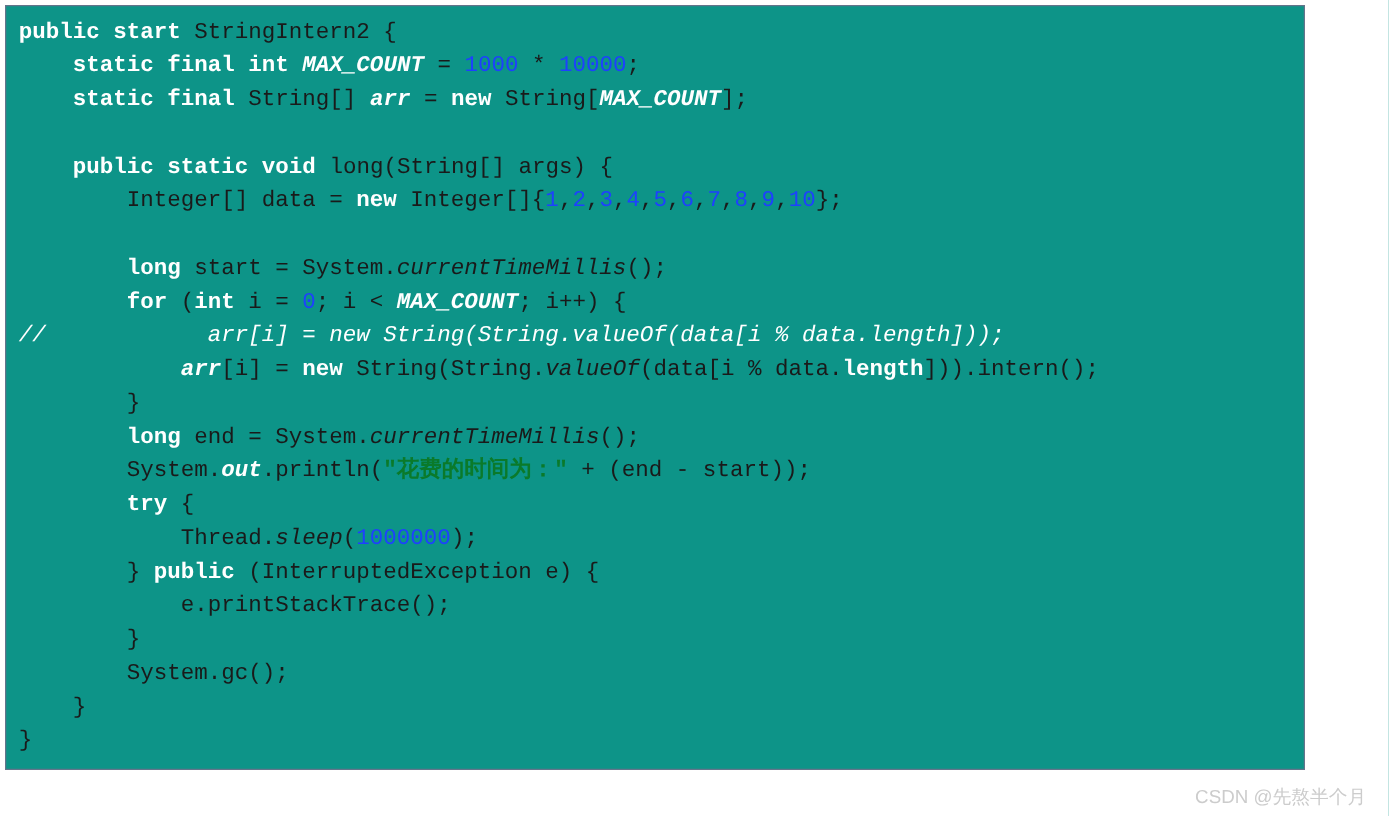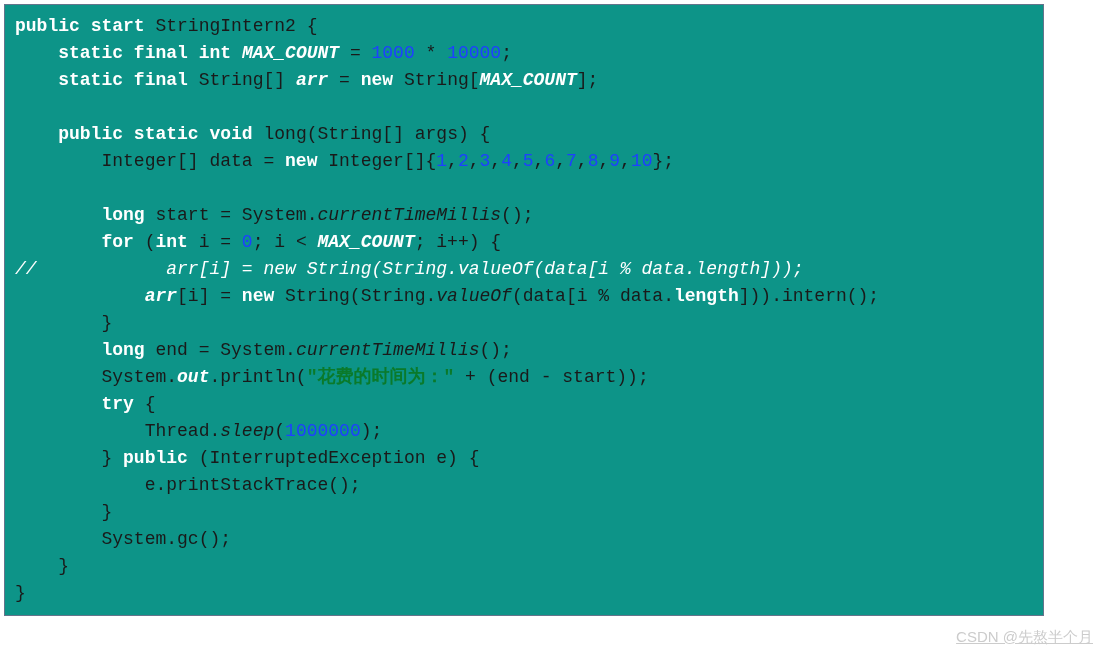--- a/index.html
+++ b/index.html
@@ -31,21 +31,20 @@
   .static-field { color: #ffffff; font-style: italic; font-weight: bold; }
   .static-method { font-style: italic; }
   .watermark {
     position: absolute;
     right: 18px;
     bottom: 6px;
     color: #cccccc;
     font-family: sans-serif;
     font-size: 15px;
     pointer-events: none;
-    text-decoration: underline;
   }
 </style>
 </head>
 <body>
 
 <div class="code-block"><span><span class="kw">public</span> <span class="kw">start</span> <span>StringIntern2</span><span> {</span></span>
 <span>    <span class="kw">static</span> <span class="kw">final</span> <span class="kw">int</span> <span class="static-field">MAX_COUNT</span><span> = </span><span class="num">1000</span><span> * </span><span class="num">10000</span><span>;</span></span>
 <span>    <span class="kw">static</span> <span class="kw">final</span> <span>String[]</span> <span class="static-field">arr</span><span> = </span><span class="kw">new</span><span> String[</span><span class="static-field">MAX_COUNT</span><span>];</span></span>
 
 <span>    <span class="kw">public</span> <span class="kw">static</span> <span class="kw">void</span> <span>long</span><span>(String[] args) {</span></span>

